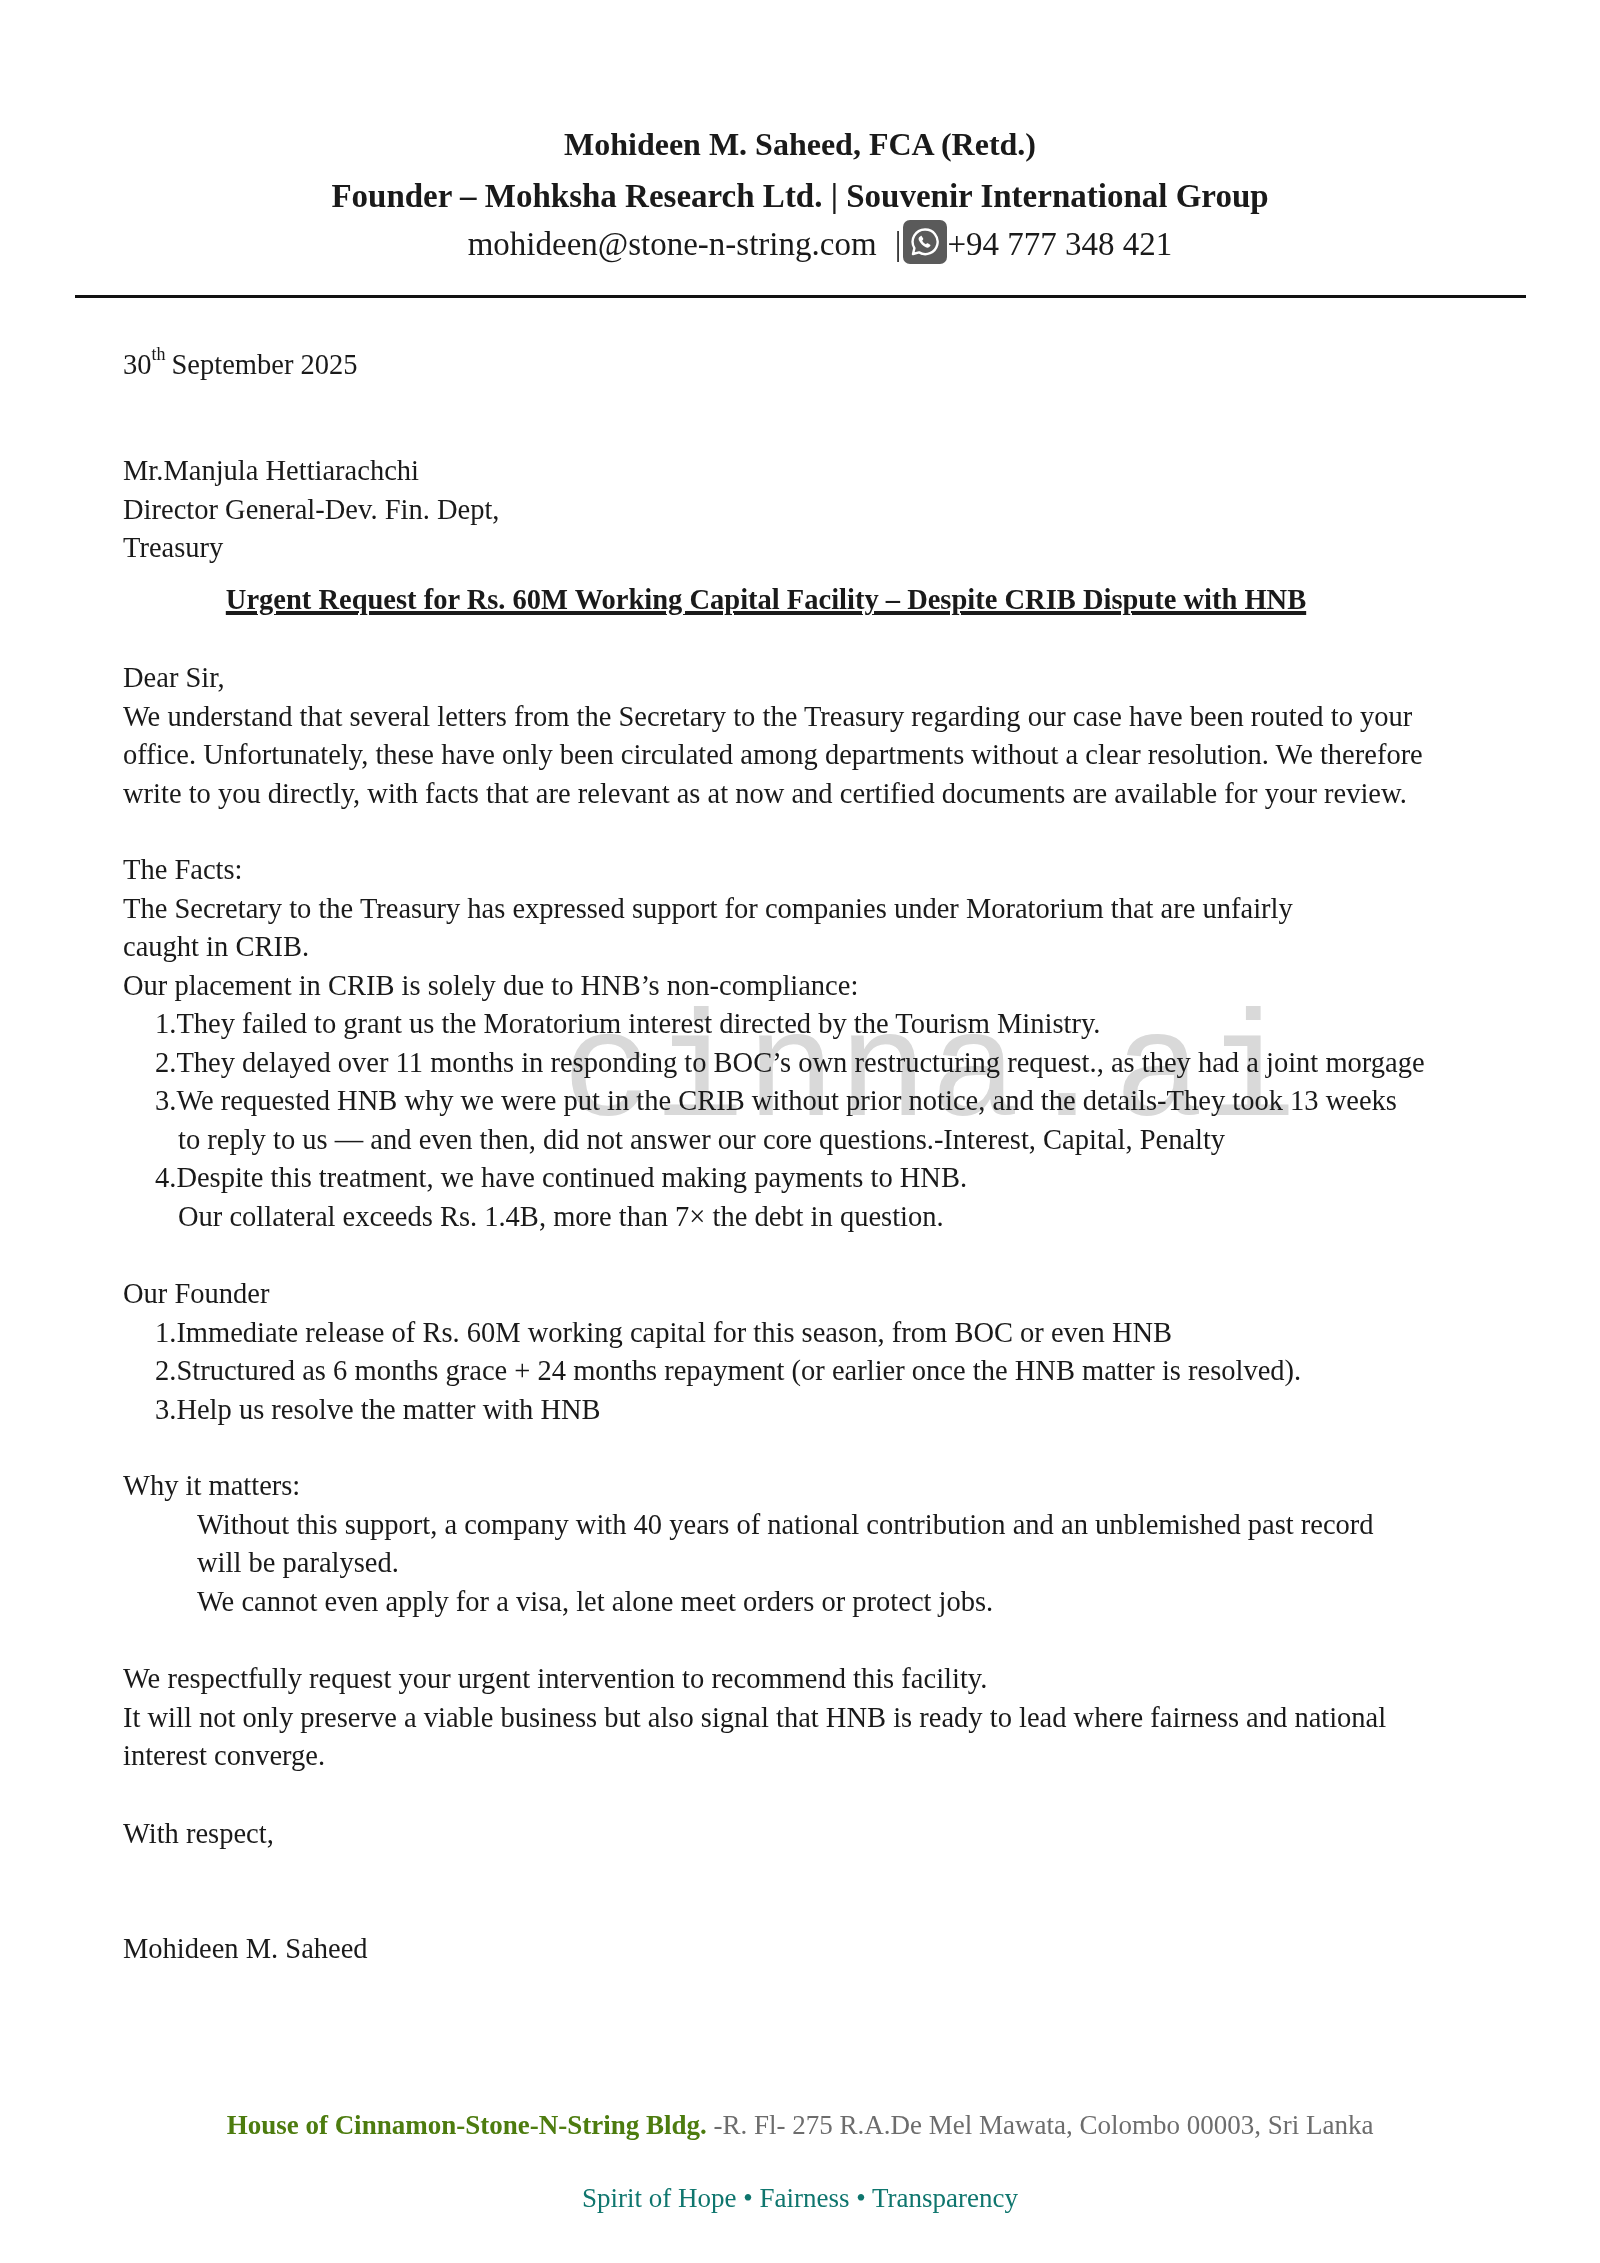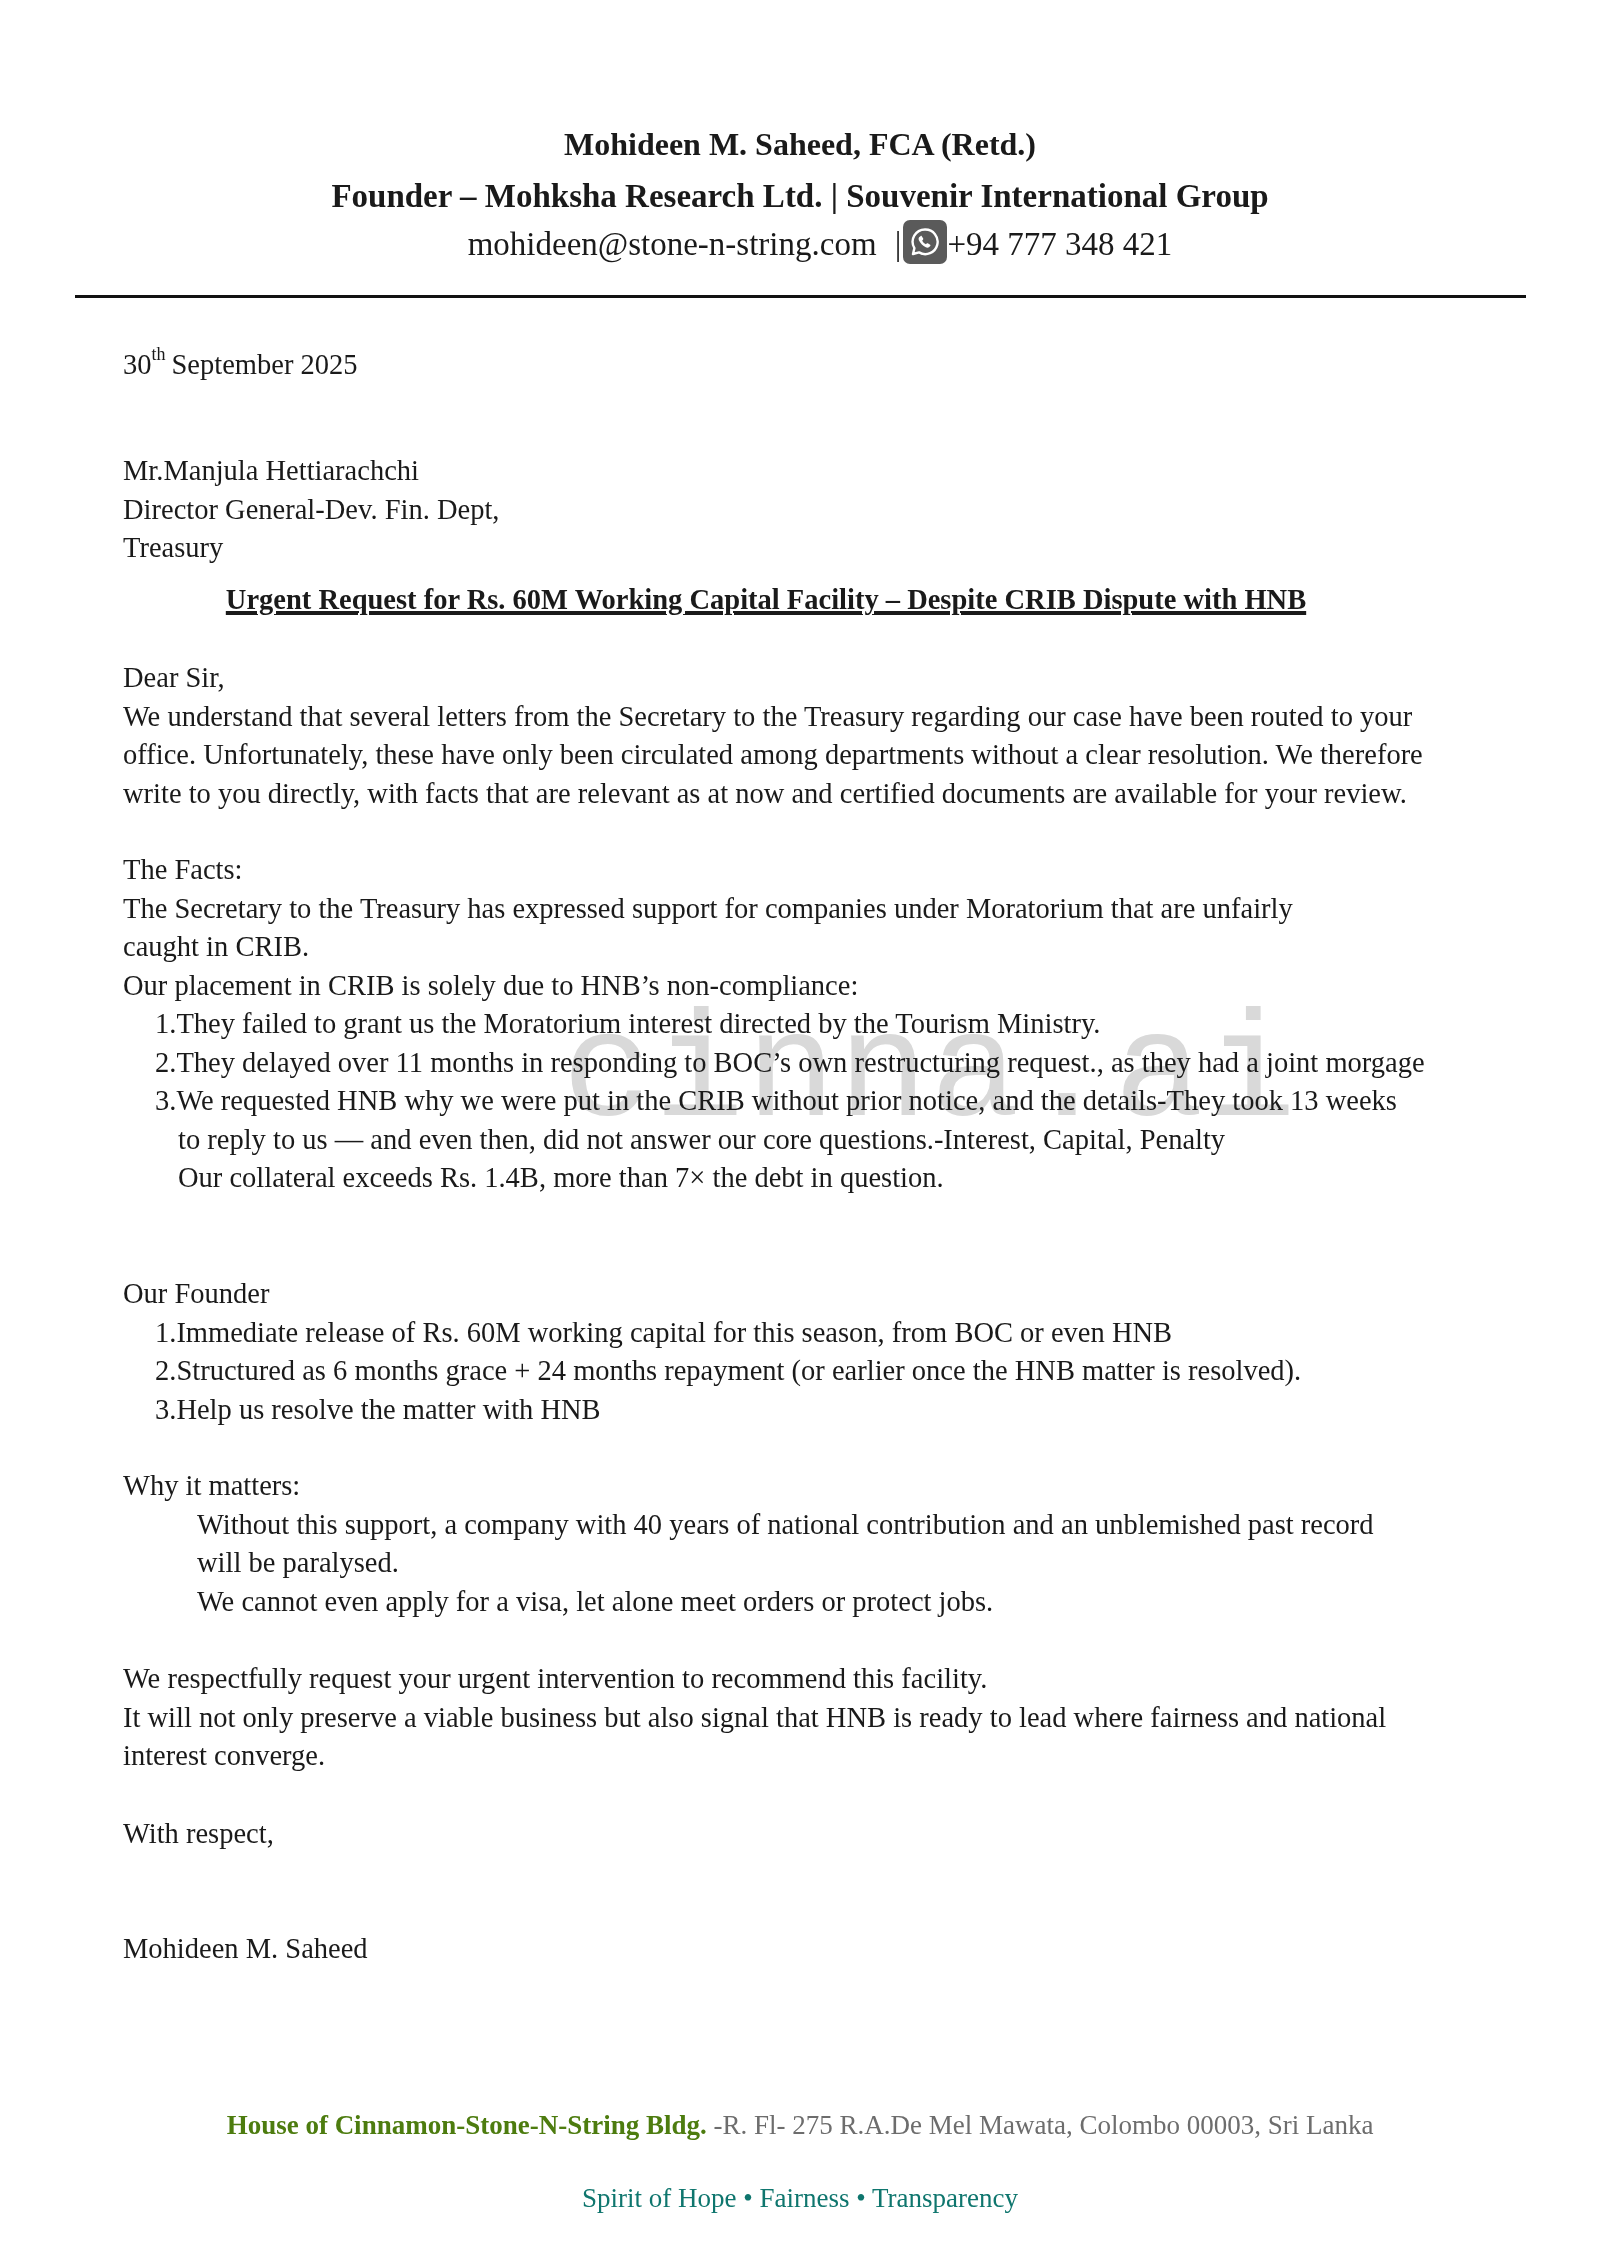--- a/index.html
+++ b/index.html
@@ -91,20 +91,21 @@
 
   <div class="body-text facts">
     <div class="line">The Facts:</div>
     <div class="line">The Secretary to the Treasury has expressed support for companies under Moratorium that are unfairly</div>
     <div class="line">caught in CRIB.</div>
     <div class="line">Our placement in CRIB is solely due to HNB’s non-compliance:</div>
     <div class="line num-item">1.They failed to grant us the Moratorium interest directed by the Tourism Ministry.</div>
     <div class="line num-item">2.They delayed over 11 months in responding to BOC’s own restructuring request., as they had a joint morgage</div>
     <div class="line num-item">3.We requested HNB  why we were put in the CRIB without prior notice, and the details-They took 13 weeks</div>
     <div class="line num-cont">to reply to us — and even then, did not answer our core questions.-Interest, Capital, Penalty</div>
+    <div class="line num-item">4.Despite this treatment, we have continued making payments to HNB.</div>
     <div class="line num-cont">Our collateral exceeds Rs. 1.4B, more than 7× the debt in question.</div>
   </div>
 
   <div class="body-text req">
     <div class="line">Our Founder</div>
     <div class="line num-item">1.Immediate release of  Rs. 60M working capital for this season, from BOC or even HNB</div>
     <div class="line num-item">2.Structured as 6 months grace + 24 months repayment (or earlier once the HNB matter is resolved).</div>
     <div class="line num-item">3.Help us resolve the matter with HNB</div>
   </div>
 

